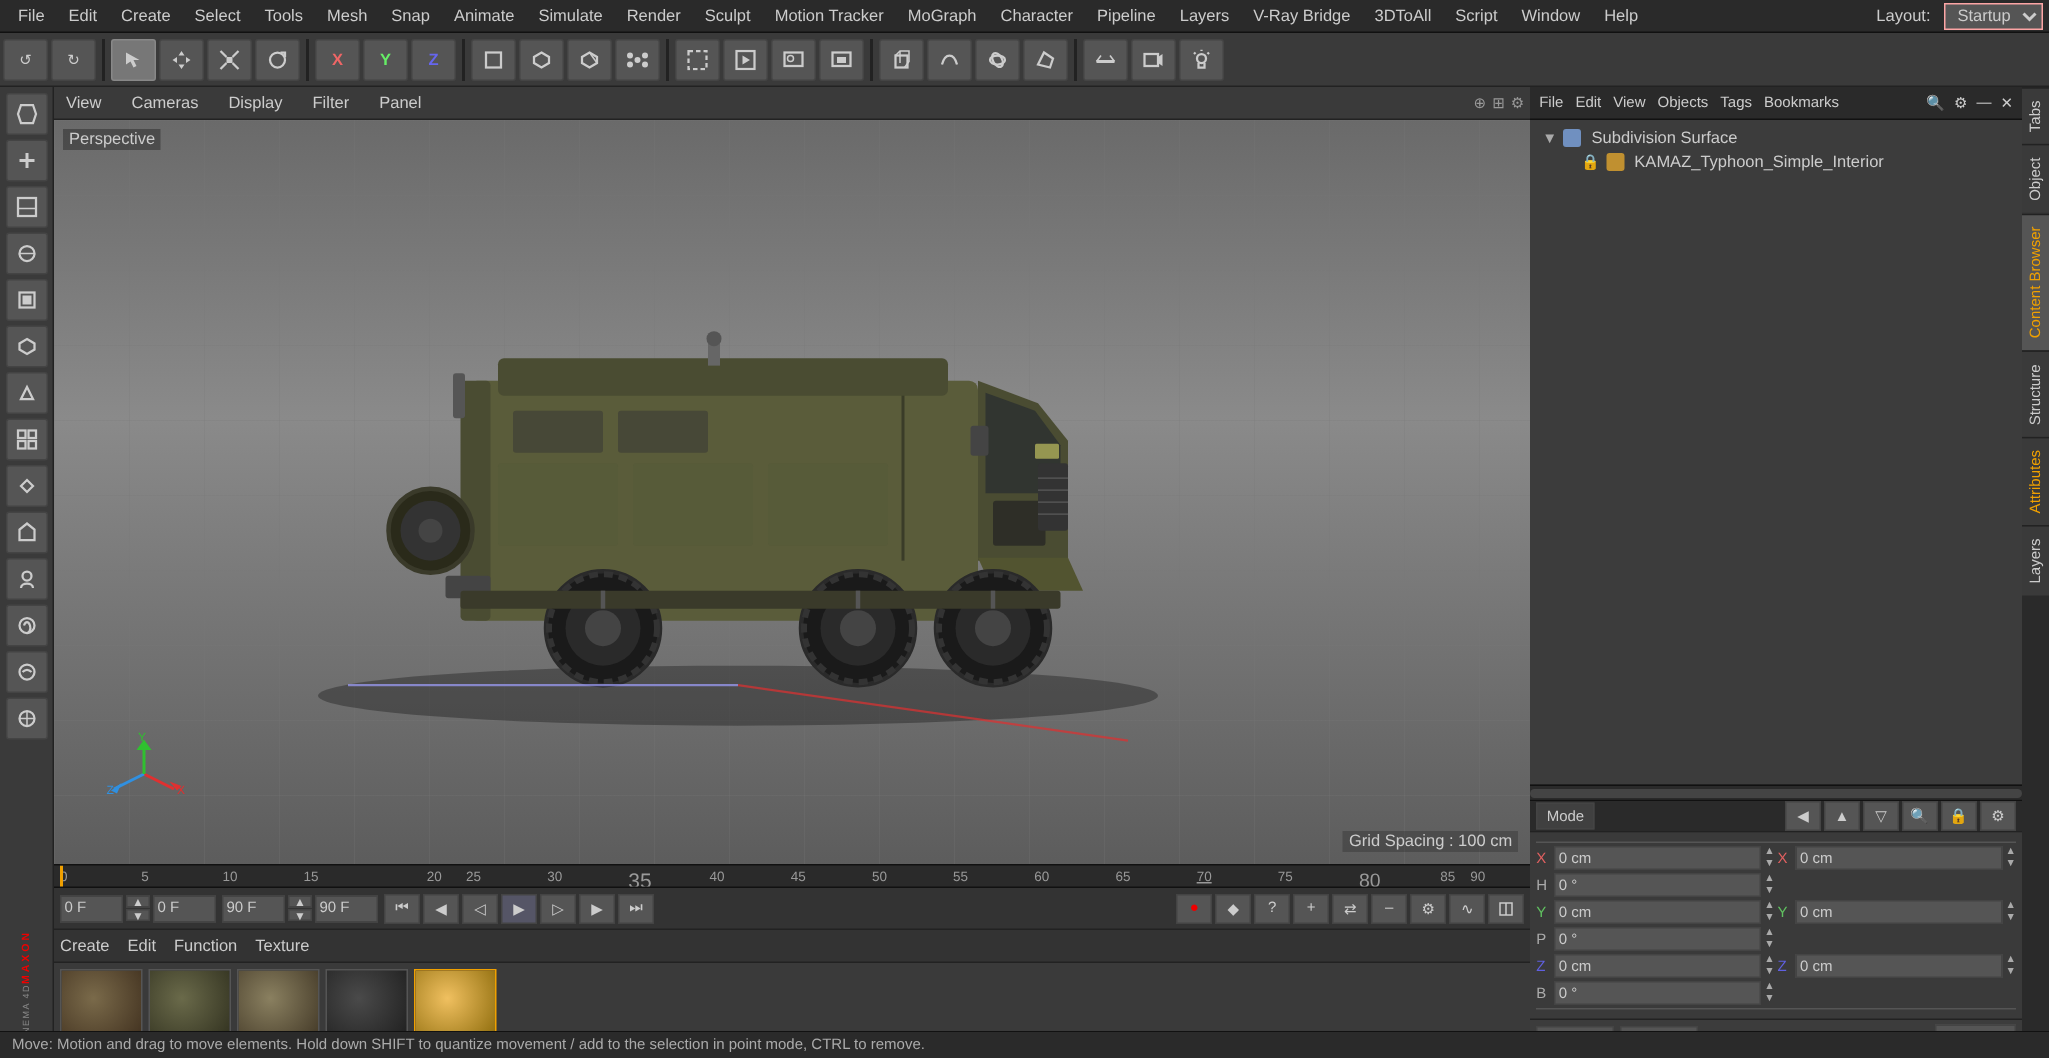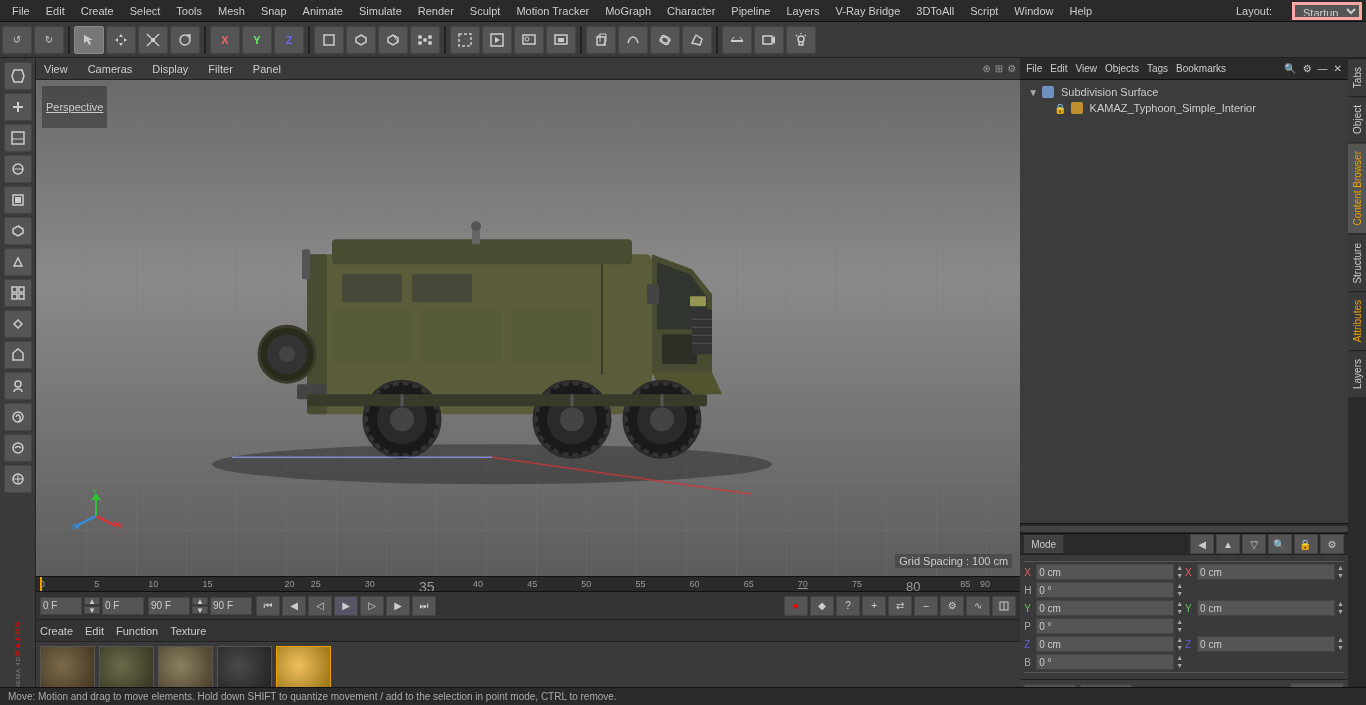--- a/index.html
+++ b/index.html
@@ -1,23 +1,23 @@
 <!DOCTYPE html>
 <html><head>
   <meta charset="utf-8">
   <style>
     * { margin: 0; padding: 0; box-sizing: border-box; }
     body { width: 1366px; height: 705px; background: #3c3c3c; font-family: Arial, sans-serif; font-size: 11px; color: #ccc; overflow: hidden; }
 
     
     #menu-bar { display: flex; align-items: center; background: #2a2a2a; height: 22px; padding: 0 4px; border-bottom: 1px solid #111; }
     .menu-item { padding: 0 8px; height: 22px; line-height: 22px; cursor: pointer; color: #ccc; font-size: 11px; white-space: nowrap; }
-    #layout-right { margin-left: auto; display: flex; align-items: center; gap: 20px; }
+    #layout-right { margin-left: auto; display: flex; align-items: center; gap: 9px; }
     #layout-label { color: #ccc; font-size: 11px; }
-    #layout-select { background: #555; color: #ccc; border: 3px solid #fca5a5; font-size: 11px; padding: 1px 4px; height: 18px; }
+    #layout-select { background: #555; color: #ccc; border: 1px solid #fca5a5; font-size: 11px; padding: 1px 4px; height: 18px; }
 
     
     #toolbar { display: flex; align-items: center; background: #3a3a3a; height: 36px; border-bottom: 1px solid #222; padding: 0 2px; gap: 2px; }
     .tool-btn { width: 30px; height: 28px; background: #555; border: 1px solid #444; border-radius: 2px; cursor: pointer; display: flex; align-items: center; justify-content: center; color: #ccc; font-size: 10px; }
     .tool-btn.active { background: #777; border-color: #888; }
     .tool-separator { width: 2px; height: 28px; background: #222; margin: 0 2px; }
     .tool-group { display: flex; gap: 2px; }
 
     
     #main-layout { display: flex; height: calc(705px - 22px - 36px); }
@@ -30,21 +30,21 @@
     #viewport-area { flex: 1; display: flex; flex-direction: column; position: relative; }
 
     
     #viewport-toolbar { display: flex; align-items: center; background: #3a3a3a; height: 22px; border-bottom: 1px solid #222; padding: 0 4px; gap: 12px; }
     .vp-menu { font-size: 11px; color: #ccc; cursor: pointer; padding: 0 4px; }
     #vp-icons { margin-left: auto; display: flex; gap: 4px; }
     .vp-icon { font-size: 10px; color: #999; cursor: pointer; }
 
     
     #viewport { flex: 1; position: relative; background: #5a5a5a; overflow: hidden; }
-    #vp-label { position: absolute; top: 6px; left: 6px; font-size: 11px; color: #ccc; background: rgba(0,0,0,0.3); padding: 15px 4px; z-index: 10; text-decoration: underline; }
+    #vp-label { position: absolute; top: 6px; left: 6px; font-size: 11px; color: #ccc; background: rgba(0,0,0,0.3); padding: 1px 4px; z-index: 10; }
     #grid-spacing { position: absolute; bottom: 8px; right: 8px; font-size: 11px; color: #ccc; background: rgba(0,0,0,0.2); padding: 1px 4px; }
     .grid-bg { position: absolute; top: 0; left: 0; width: 100%; height: 100%; background:
       linear-gradient(rgba(120,120,120,0.25) 1px, transparent 1px),
       linear-gradient(90deg, rgba(120,120,120,0.25) 1px, transparent 1px),
       linear-gradient(to bottom, #6a6a6a 0%, #8a8a8a 40%, #6060606a 100%);
       background-size: 50px 50px, 50px 50px, 100% 100%;
     }
 
     
     #truck-container { position: absolute; top: 50%; left: 50%; transform: translate(-55%, -48%); }

